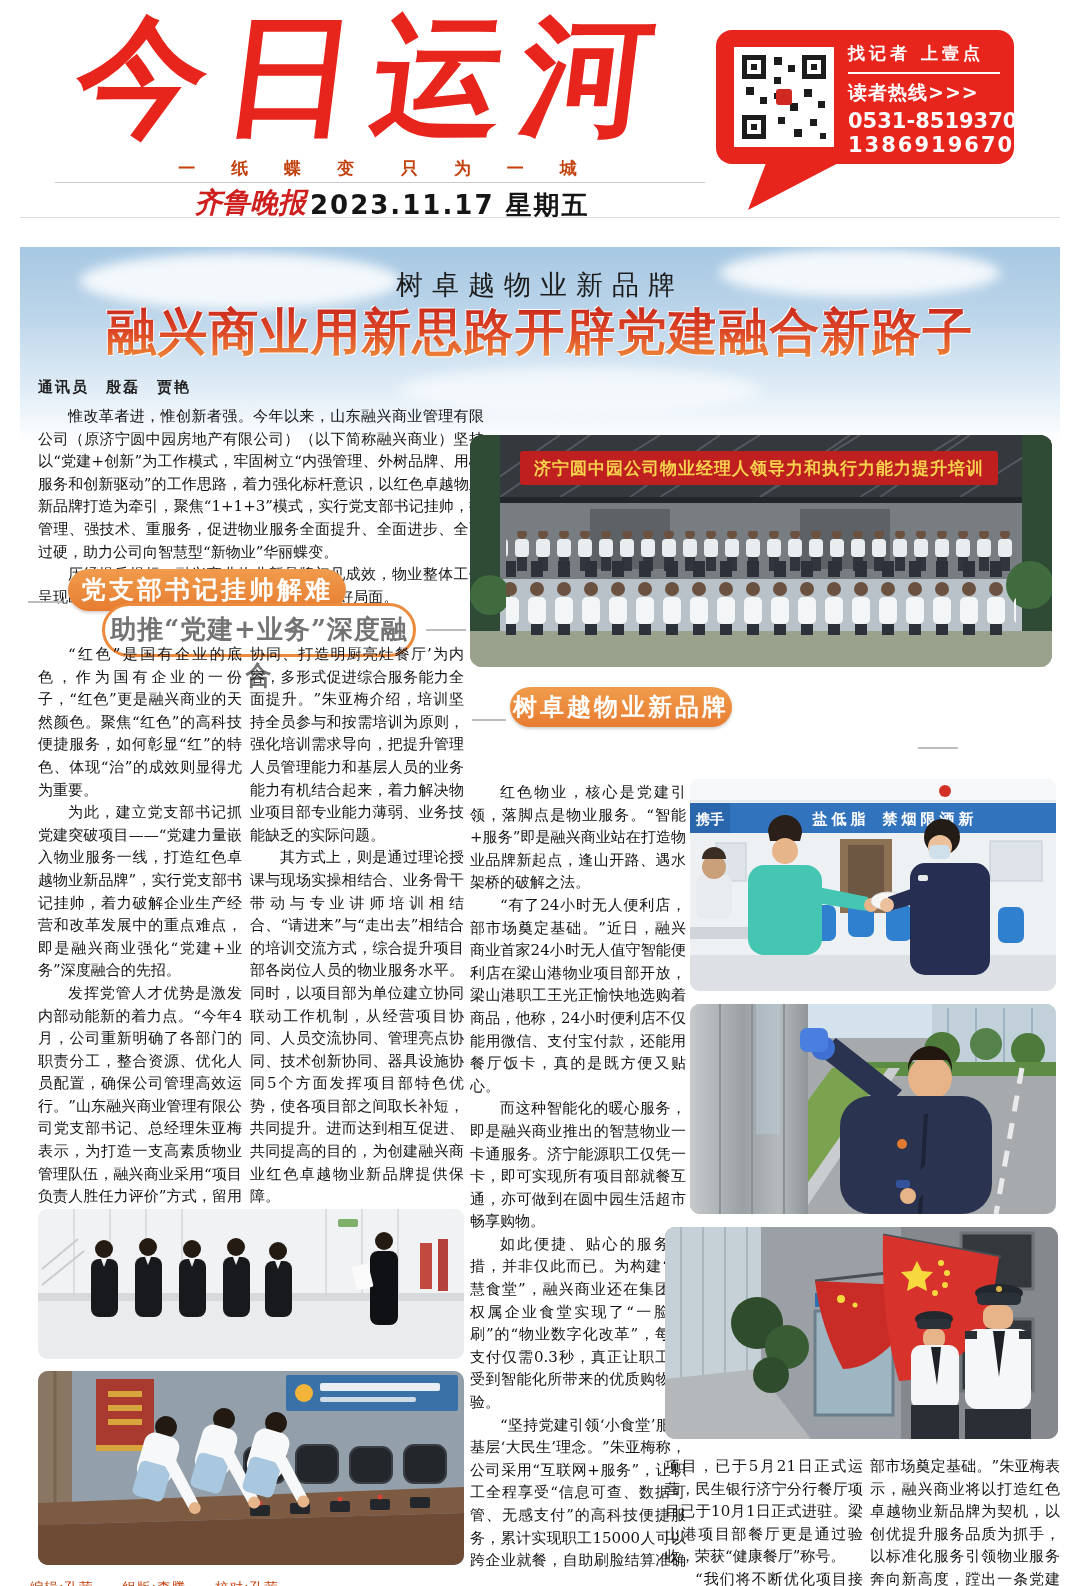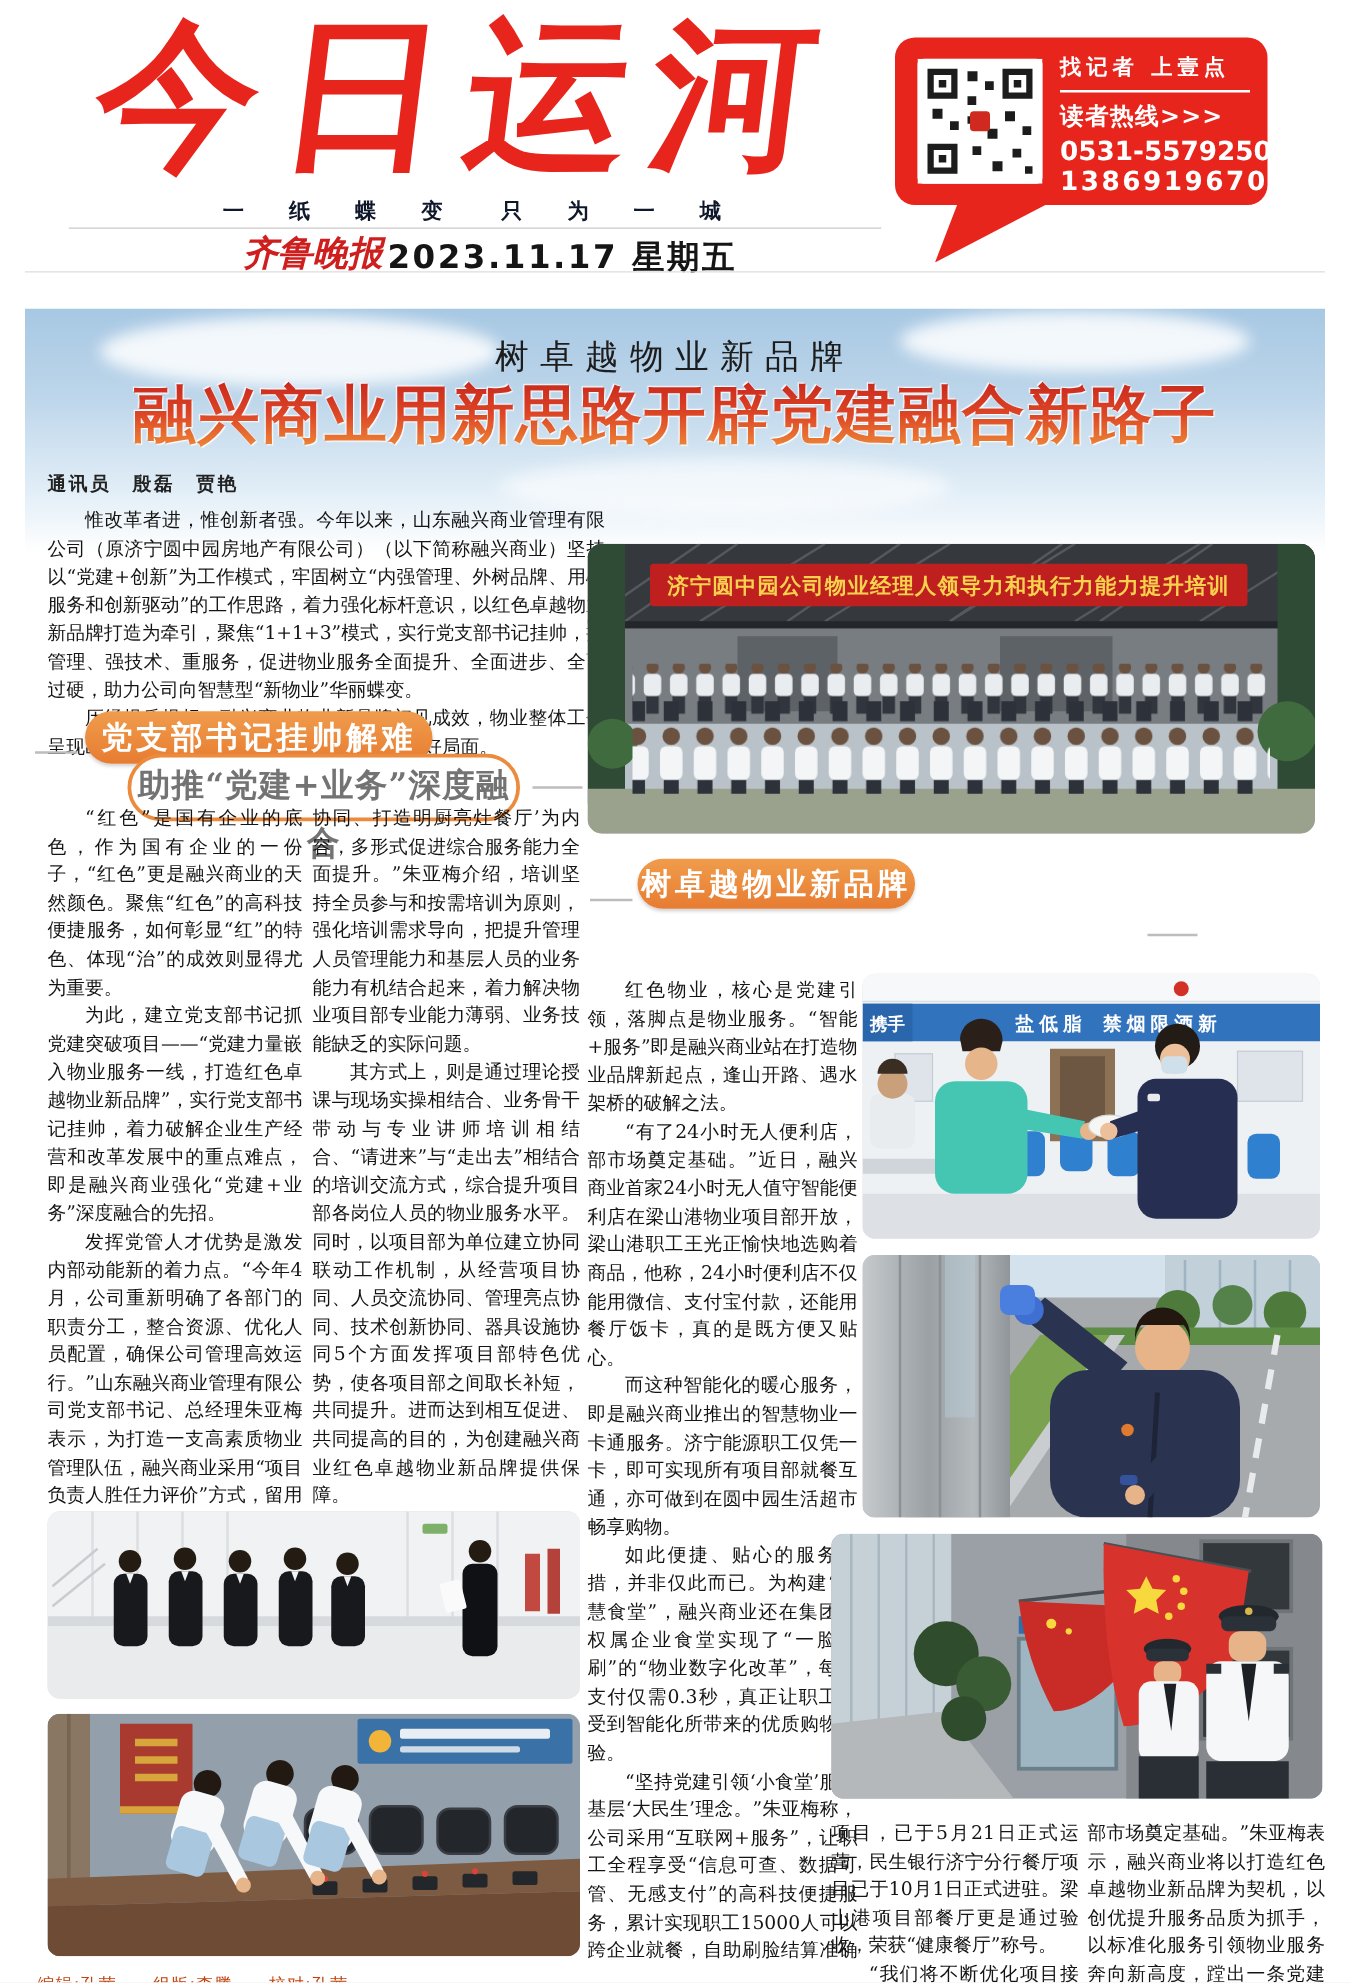--- a/index.html
+++ b/index.html
@@ -4,21 +4,21 @@
 <style>
   html,body{margin:0;padding:0;background:#f2f2f2;}
   #page{position:relative;width:1080px;height:1586px;background:#ffffff;overflow:hidden;
         font-family:"DejaVu Sans","Liberation Sans",sans-serif;}
   .abs{position:absolute;}
 
   
   .masthead-title{left:78px;top:8px;font-size:130px;line-height:1.05;font-weight:bold;
     color:#e8251c;letter-spacing:18px;transform:skewX(-7deg);white-space:nowrap;}
   .tagline{left:105px;top:157px;width:560px;text-align:center;font-size:17px;font-weight:bold;
-    letter-spacing:15px;color:#0f172a;white-space:nowrap;}
+    letter-spacing:15px;color:#c2410c;white-space:nowrap;}
   .rule1{left:55px;top:182px;width:650px;height:1px;background:#c9c9c9;}
   .brand{left:194px;top:184px;font-size:28px;font-weight:bold;font-style:italic;color:#ce1f1e;
     font-family:"DejaVu Serif","Liberation Serif",serif;}
   .dateline{left:310px;top:188px;font-size:26px;font-weight:bold;color:#151515;letter-spacing:2px;}
   .rule2{left:20px;top:217px;width:1040px;height:1px;background:#dddddd;}
 
   .bubble{left:716px;top:30px;width:298px;height:134px;background:#e8251c;border-radius:16px;}
   .bubble-tail{left:748px;top:160px;width:96px;height:50px;background:#e8251c;
     clip-path:polygon(0 100%,20% 0,100% 0);}
   .qr{left:734px;top:47px;width:100px;height:100px;background:#ffffff;border-radius:5px;padding:0;}
@@ -132,21 +132,21 @@
           <rect x="77" y="17" width="6" height="6"></rect>
         <rect x="17" y="77" width="6" height="6"></rect>
       </g>
       <rect x="42" y="42" width="16" height="16" rx="3" fill="#d02a20"></rect>
     </svg>
   </div>
   <div class="abs bubble-text">
     <div class="bt1">找记者  上壹点</div>
     <div class="bt-div"></div>
     <div class="bt2">读者热线&gt;&gt;&gt;</div>
-    <div class="bt3">0531-55792500</div>
+    <div class="bt3">0531-85193700</div>
     <div class="bt4">13869196706</div>
   </div>
 
   <div class="abs article">
 
     <div class="abs sky">
       <div class="cloud" style="left:60px;top:6px;width:320px;height:56px;"></div>
       <div class="cloud" style="left:700px;top:2px;width:280px;height:48px;"></div>
       <div class="cloud" style="left:380px;top:120px;width:360px;height:46px;opacity:.7;"></div>
     </div>

